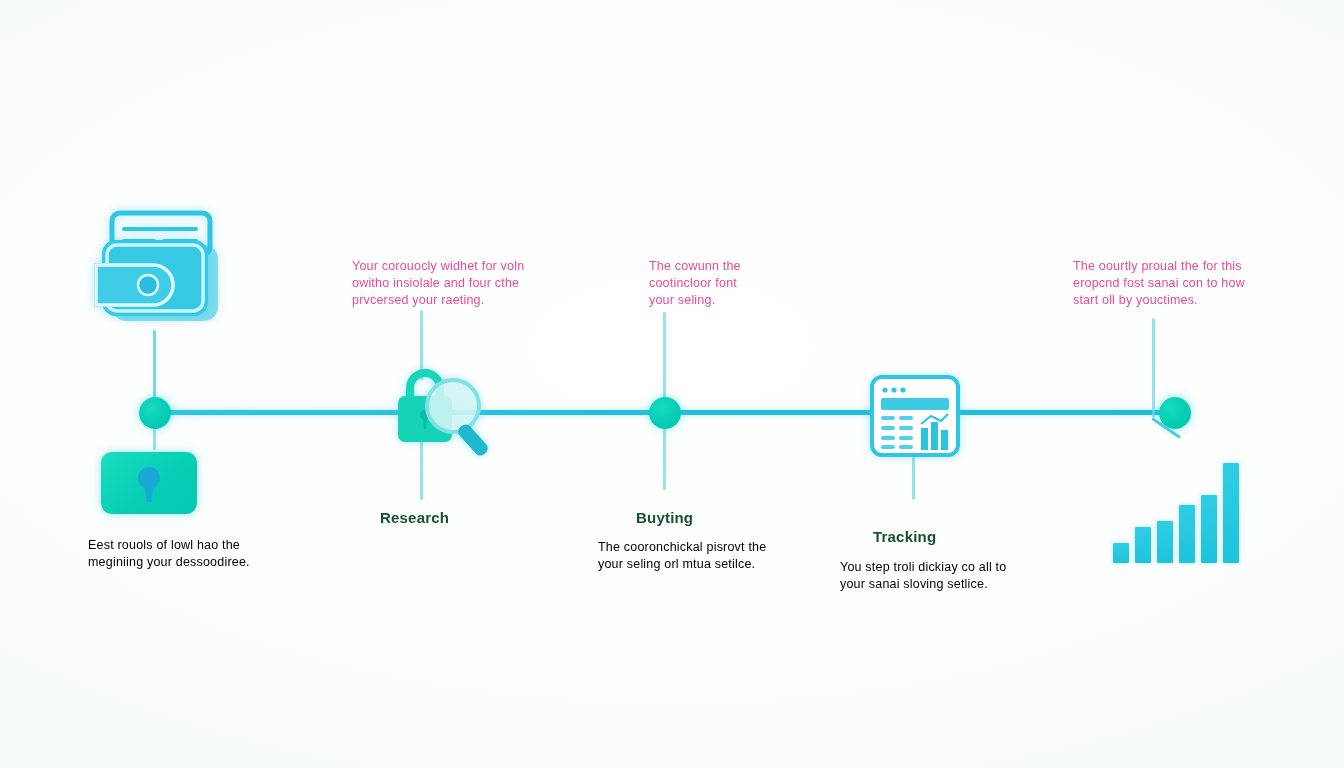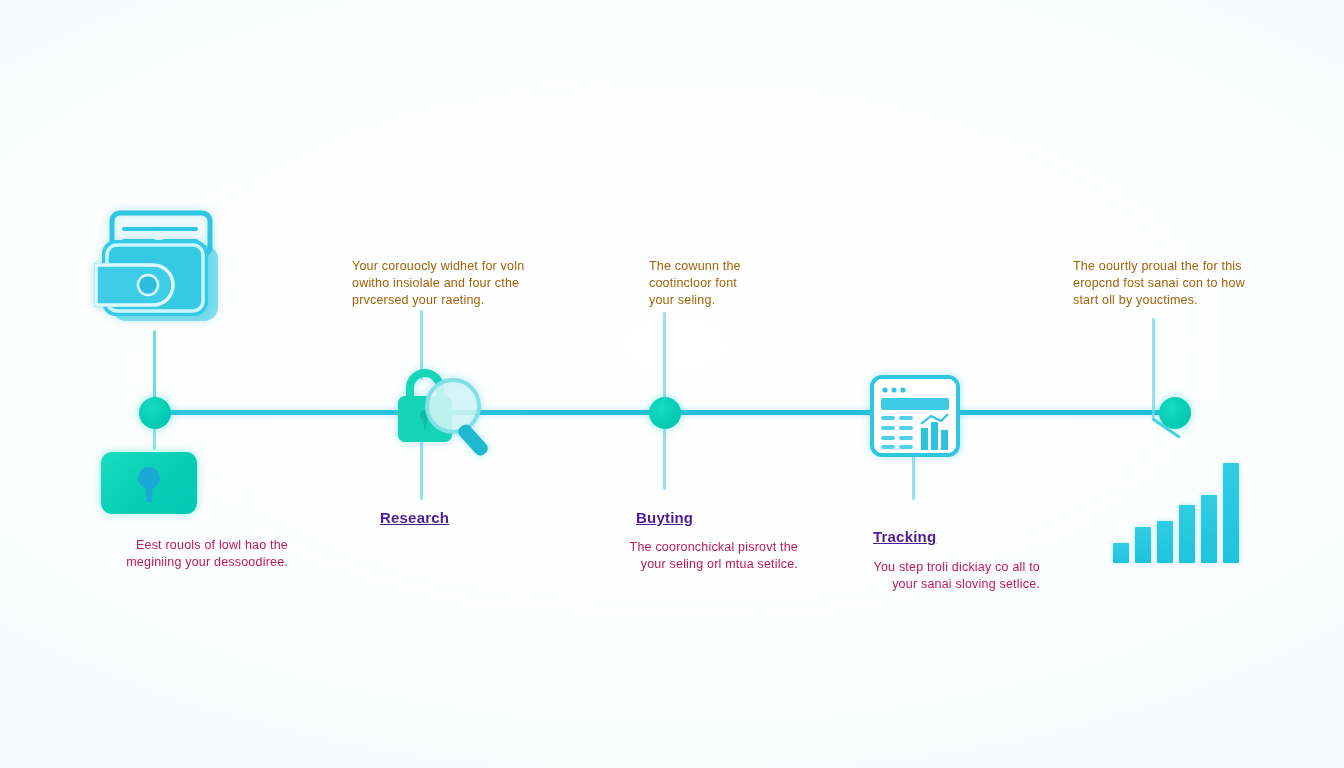--- a/index.html
+++ b/index.html
@@ -67,44 +67,42 @@
     border-radius: 2px;
     transform-origin: left center;
   }
 
   
   .blurb {
     position: absolute;
     font-family: "Liberation Sans", sans-serif;
     font-size: 12.5px;
     line-height: 17px;
-    color: #a16207;
+    color: #ec4899;
     letter-spacing: .2px;
     filter: blur(.35px);
     white-space: pre-line;
   }
   .step-title {
     position: absolute;
     font-family: "Liberation Sans", sans-serif;
     font-size: 15px;
     font-weight: bold;
-    color: #4c1d95;
+    color: #14532d;
     letter-spacing: .2px;
-    text-decoration: underline;
   }
   .step-desc {
     position: absolute;
     font-family: "Liberation Sans", sans-serif;
     font-size: 12.5px;
     line-height: 17px;
-    color: #be185d;
+    color: #000000;
     letter-spacing: .2px;
     filter: blur(.35px);
     white-space: pre-line;
-    text-align: right;
   }
 
   
   .icon { position: absolute; }
   .glow { filter: drop-shadow(0 0 4px rgba(70,205,230,0.45)); }
 
   
   .keycard {
     position: absolute;
     width: 96px;

